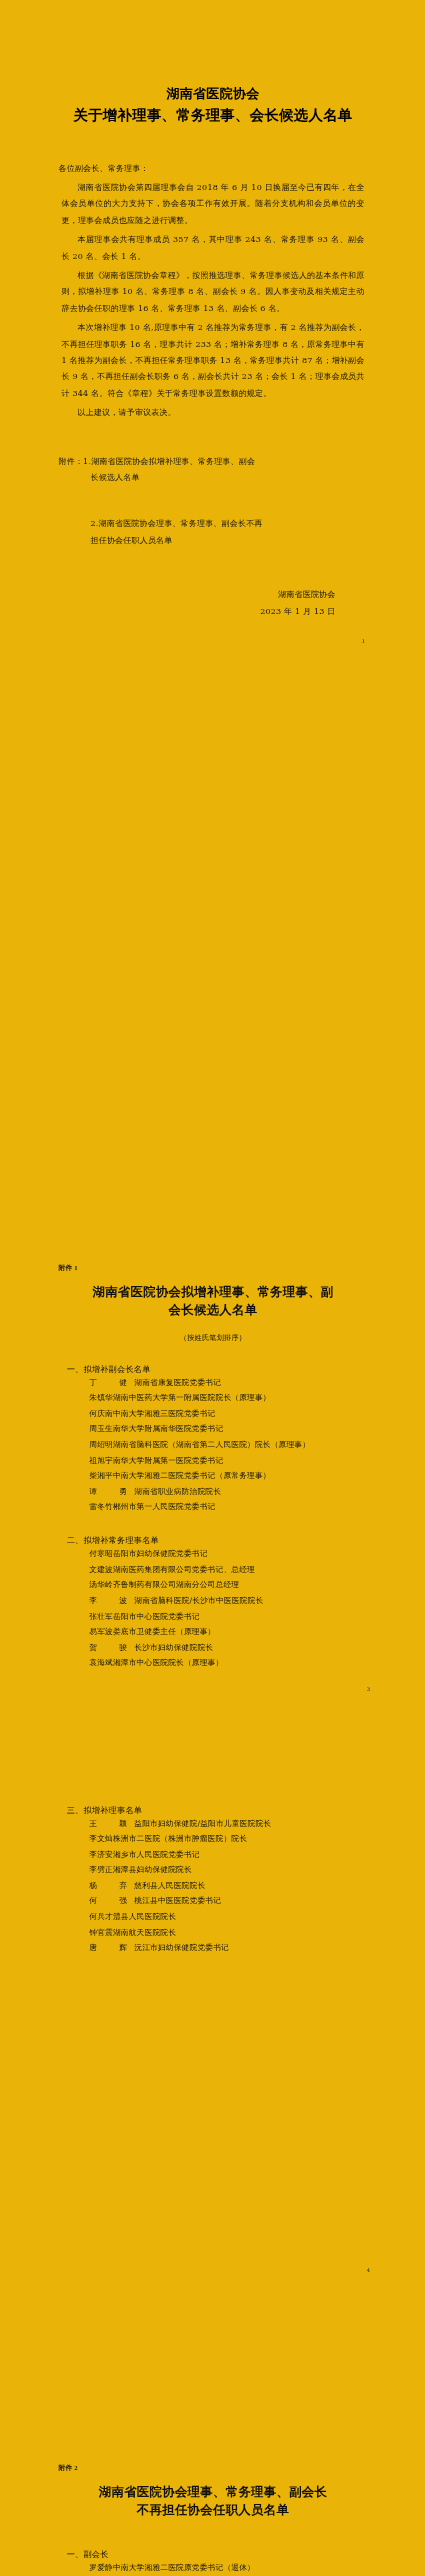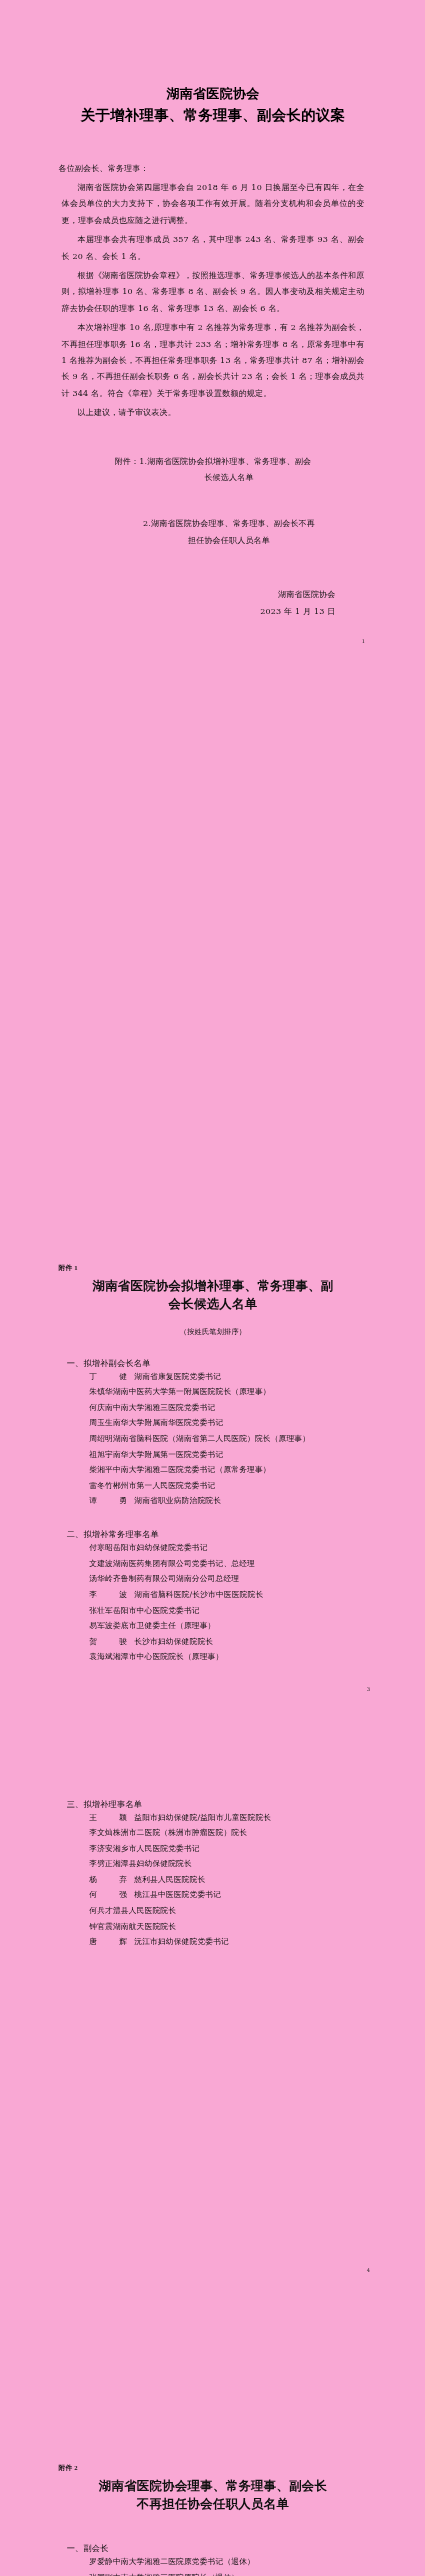--- a/index.html
+++ b/index.html
@@ -7,21 +7,21 @@
     font-family:"DejaVu Serif","Liberation Serif",serif;
     color:#111;
     width:426px;
   }
   .doc{width:426px;position:relative;}
   .page{
     width:426px;
     box-sizing:border-box;
     padding:0 4px;
     position:relative;
-    background:#f9a8d4;
+    background:#eab308;
     overflow:hidden;
   }
   .page-inner{
     width:309px;
     margin:0 auto;
   }
   
   .p1{height:1206px;}
   .p1 .page-inner{padding-top:76px;}
   .main-title{
@@ -46,21 +46,20 @@
     text-indent:2em;
     margin:3px;
     letter-spacing:0.2px;
     text-align:justify;
   }
   .attach-block{
     margin-top:32px;
     font-size:8px;
     line-height:2.05;
     letter-spacing:0.2px;
-    text-align:center;
   }
   .attach-line{text-indent:0;}
   .attach-cont{padding-left:4em;}
   .attach-gap{height:30px;}
   .signature{
     margin-top:38px;
     font-size:8px;
     line-height:2.05;
     text-align:right;
     padding-right:32px;
@@ -81,21 +80,21 @@
     font-weight:bold;
     letter-spacing:0.2px;
   }
   .att-title{
     text-align:center;
     font-family:"DejaVu Sans","Liberation Sans",sans-serif;
     font-weight:bold;
     font-size:12.4px;
     line-height:1.42;
     letter-spacing:0.3px;
-    margin-top:4px;
+    margin-top:10px;
   }
   .att-sub{
     text-align:center;
     font-size:7.2px;
     margin-top:15px;
     letter-spacing:0.2px;
   }
   .sec-head{
     font-family:"DejaVu Sans","Liberation Sans",sans-serif;
     font-weight:normal;
@@ -118,21 +117,21 @@
 </style>
 </head>
 <body>
 
 <div class="doc">
 
   <section class="page p1">
     <div class="page-inner">
       <h1 class="main-title">
         <span>湖南省医院协会</span>
-        <span class="l2">关于增补理事、常务理事、副会长的议案</span>
+        <span class="l2">关于增补理事、常务理事、会长候选人名单</span>
       </h1>
 
       <div class="salutation">各位副会长、常务理事：</div>
 
       <p class="body">湖南省医院协会第四届理事会自 2018 年 6 月 10 日换届至今已有四年，在全体会员单位的大力支持下，协会各项工作有效开展。随着分支机构和会员单位的变更，理事会成员也应随之进行调整。</p>
       <p class="body">本届理事会共有理事成员 357 名，其中理事 243 名、常务理事 93 名、副会长 20 名、会长 1 名。</p>
       <p class="body">根据《湖南省医院协会章程》，按照推选理事、常务理事候选人的基本条件和原则，拟增补理事 10 名、常务理事 8 名、副会长 9 名。因人事变动及相关规定主动辞去协会任职的理事 16 名、常务理事 13 名、副会长 6 名。</p>
       <p class="body">本次增补理事 10 名,原理事中有 2 名推荐为常务理事，有 2 名推荐为副会长，不再担任理事职务 16 名，理事共计 233 名；增补常务理事 8 名，原常务理事中有 1 名推荐为副会长，不再担任常务理事职务 13 名，常务理事共计 87 名；增补副会长 9 名，不再担任副会长职务 6 名，副会长共计 23 名；会长 1 名；理事会成员共计 344 名。符合《章程》关于常务理事设置数额的规定。</p>
       <p class="body">以上建议，请予审议表决。</p>
 
@@ -165,22 +164,22 @@
 
       <div class="sec-head">一、拟增补副会长名单</div>
       <ul class="namelist">
         <li><span class="nm sp">丁　健</span><span>湖南省康复医院党委书记</span></li>
         <li><span class="nm">朱镇华</span><span>湖南中医药大学第一附属医院院长（原理事）</span></li>
         <li><span class="nm">何庆南</span><span>中南大学湘雅三医院党委书记</span></li>
         <li><span class="nm">周玉生</span><span>南华大学附属南华医院党委书记</span></li>
         <li><span class="nm">周绍明</span><span>湖南省脑科医院（湖南省第二人民医院）院长（原理事）</span></li>
         <li><span class="nm">祖旭宇</span><span>南华大学附属第一医院党委书记</span></li>
         <li><span class="nm">柴湘平</span><span>中南大学湘雅二医院党委书记（原常务理事）</span></li>
+        <li><span class="nm sp">谭　勇</span><span>湖南省职业病防治院院长</span></li>
         <li><span class="nm">雷冬竹</span><span>郴州市第一人民医院党委书记</span></li>
-        <li><span class="nm sp">谭　勇</span><span>湖南省职业病防治院院长</span></li>
       </ul>
 
       <div class="sec-gap"></div>
 
       <div class="sec-head">二、拟增补常务理事名单</div>
       <ul class="namelist">
         <li><span class="nm">付寒昭</span><span>岳阳市妇幼保健院党委书记</span></li>
         <li><span class="nm">文建波</span><span>湖南医药集团有限公司党委书记、总经理</span></li>
         <li><span class="nm">汤华岭</span><span>齐鲁制药有限公司湖南分公司总经理</span></li>
         <li><span class="nm sp">李　波</span><span>湖南省脑科医院/长沙市中医医院院长</span></li>

